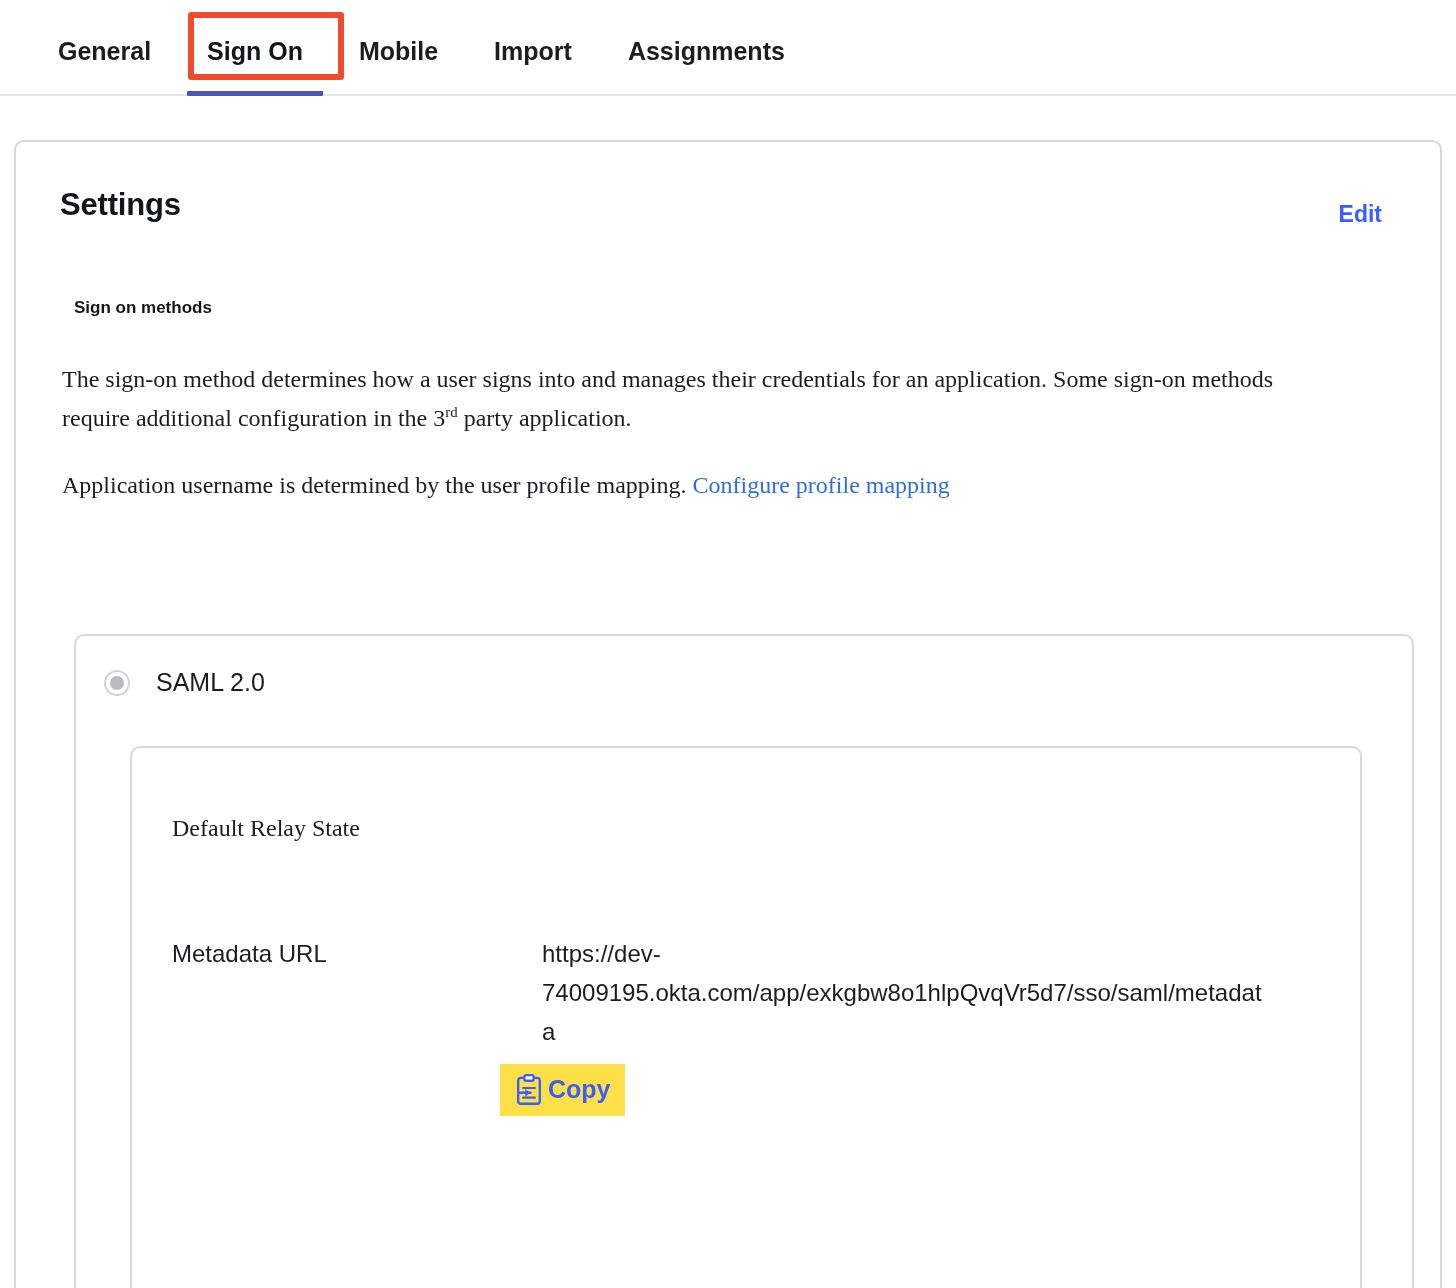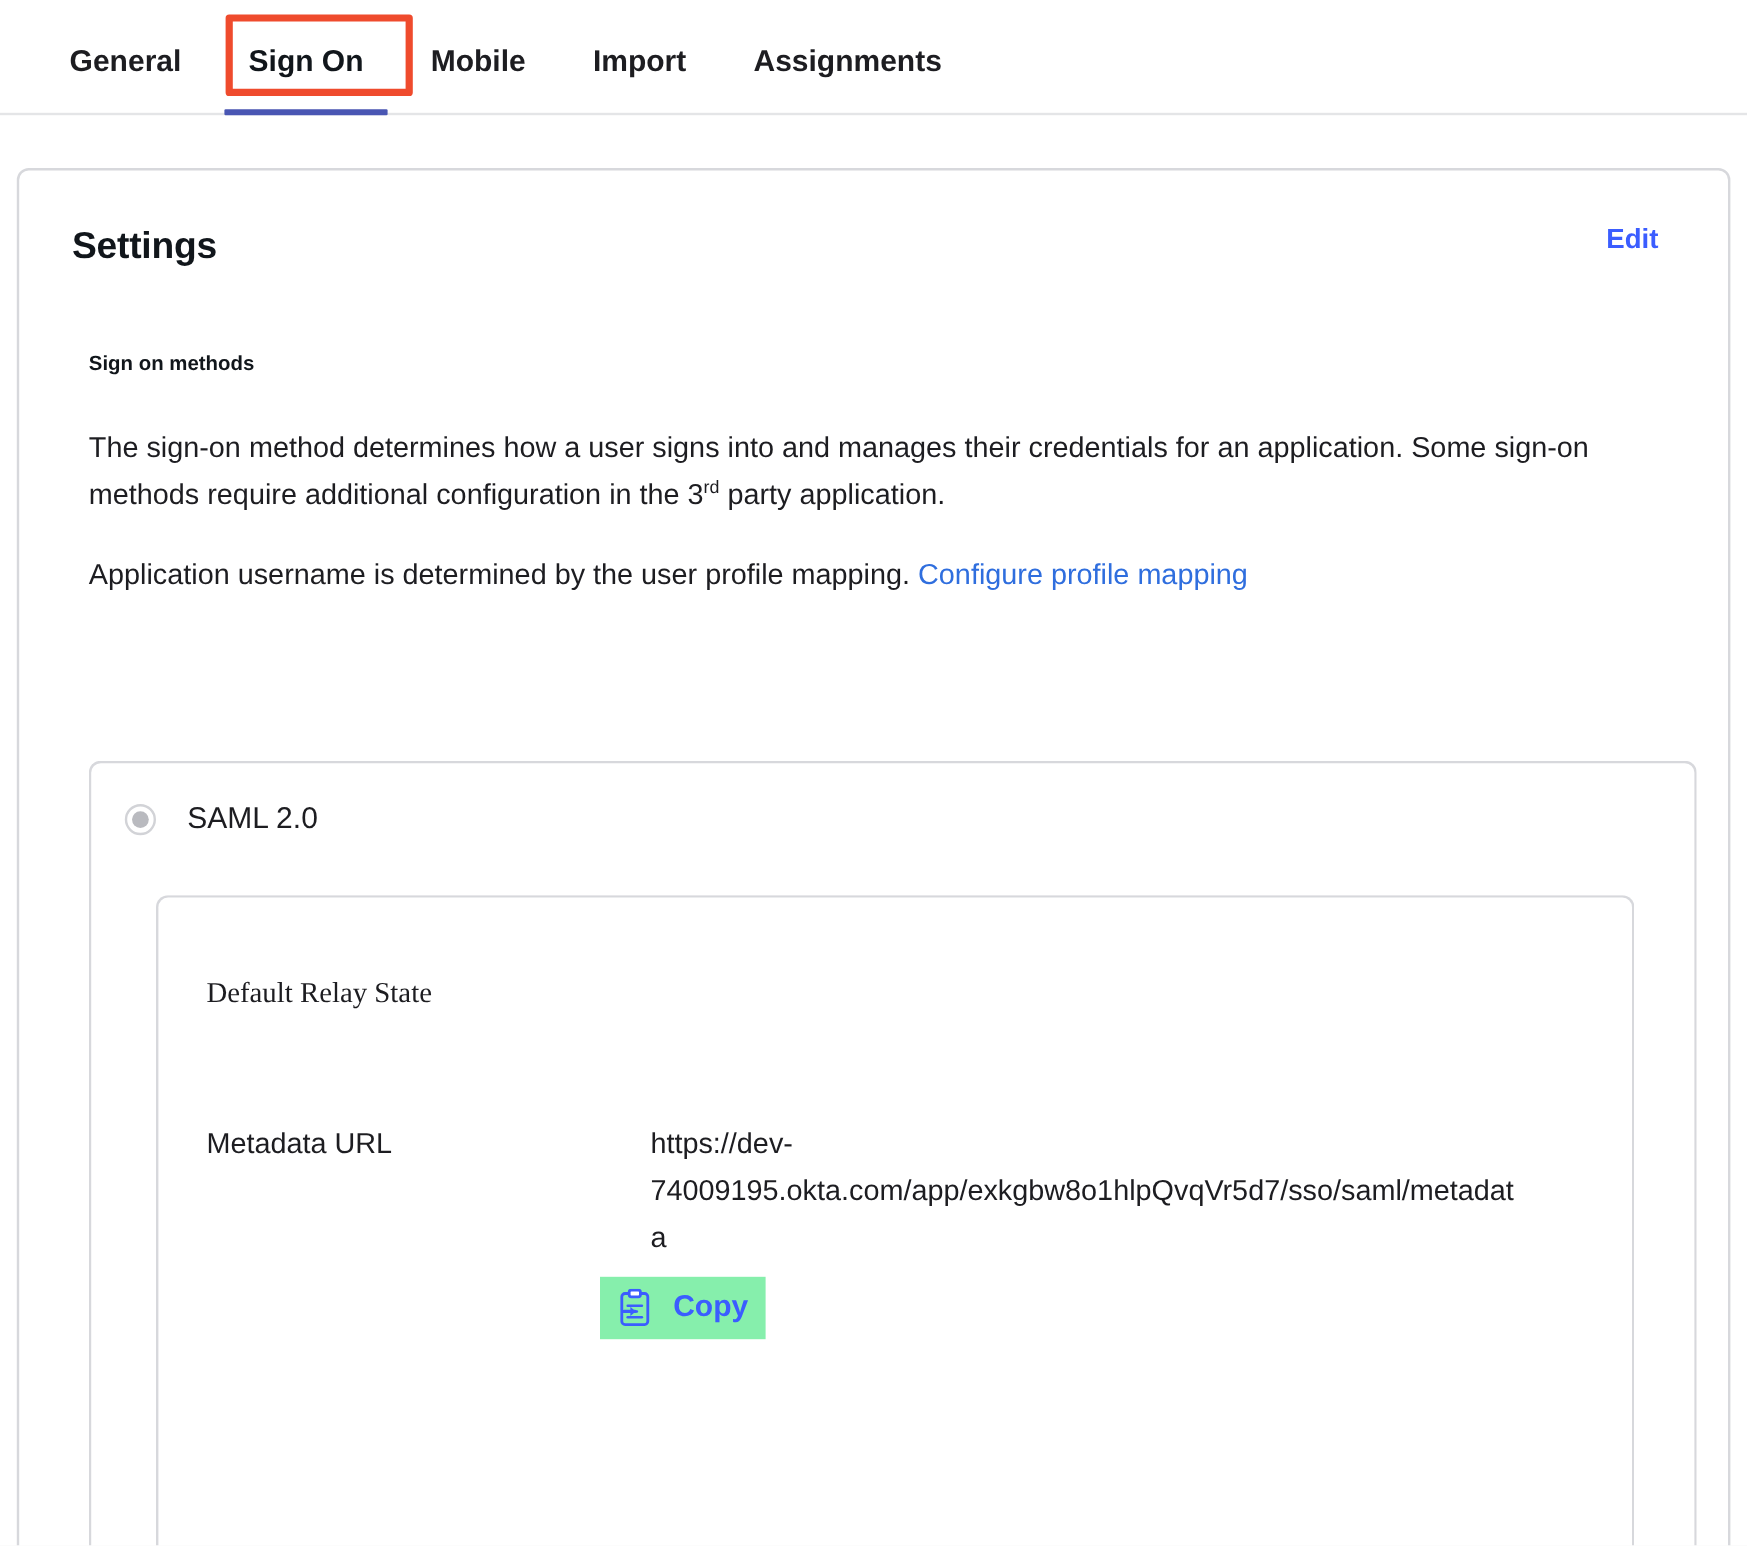--- a/index.html
+++ b/index.html
@@ -86,37 +86,38 @@
     font-weight: bold;
     color: #11161b;
     letter-spacing: -0.2px;
     line-height: 1.2;
   }
   .edit-link {
     font-size: 23px;
     font-weight: bold;
     color: #3b5dff;
     cursor: pointer;
-    margin-top: 0;
+    margin-top: 15px;
     text-align: right;
   }
 
   .section-title {
     font-size: 17px;
     font-weight: bold;
     color: #11161b;
     margin: 70px 0 0 58px;
   }
 
   .para {
     font-size: 24px;
     color: #1d1d21;
     line-height: 1.62;
-    margin: 42px 0 0 58px;
+    margin: 42px 0 0 46px;
     max-width: 1270px;
+    font-family: Liberation Serif, serif;
   }
   .para2 { margin-top: 28px; }
   .para sup {
     font-size: 0.62em;
     vertical-align: super;
     line-height: 0;
   }
   .inline-link {
     color: #2f6ede;
     cursor: pointer;
@@ -205,23 +206,23 @@
 
   
   .copy-wrap {
     position: relative;
     margin: 12px 0 0 368px;
     width: 200px;
   }
   .copy-btn {
     display: inline-flex;
     align-items: center;
-    gap: 17px;
+    gap: 4px;
     padding: 10px 14px;
-    background: #86efac;
+    background: #fde047;
     cursor: pointer;
   }
   .copy-label {
     font-size: 25px;
     font-weight: bold;
     color: #3b5dff;
   }
   .clip-icon { width: 30px; height: 32px; display: block; }
 </style>
 </head>

